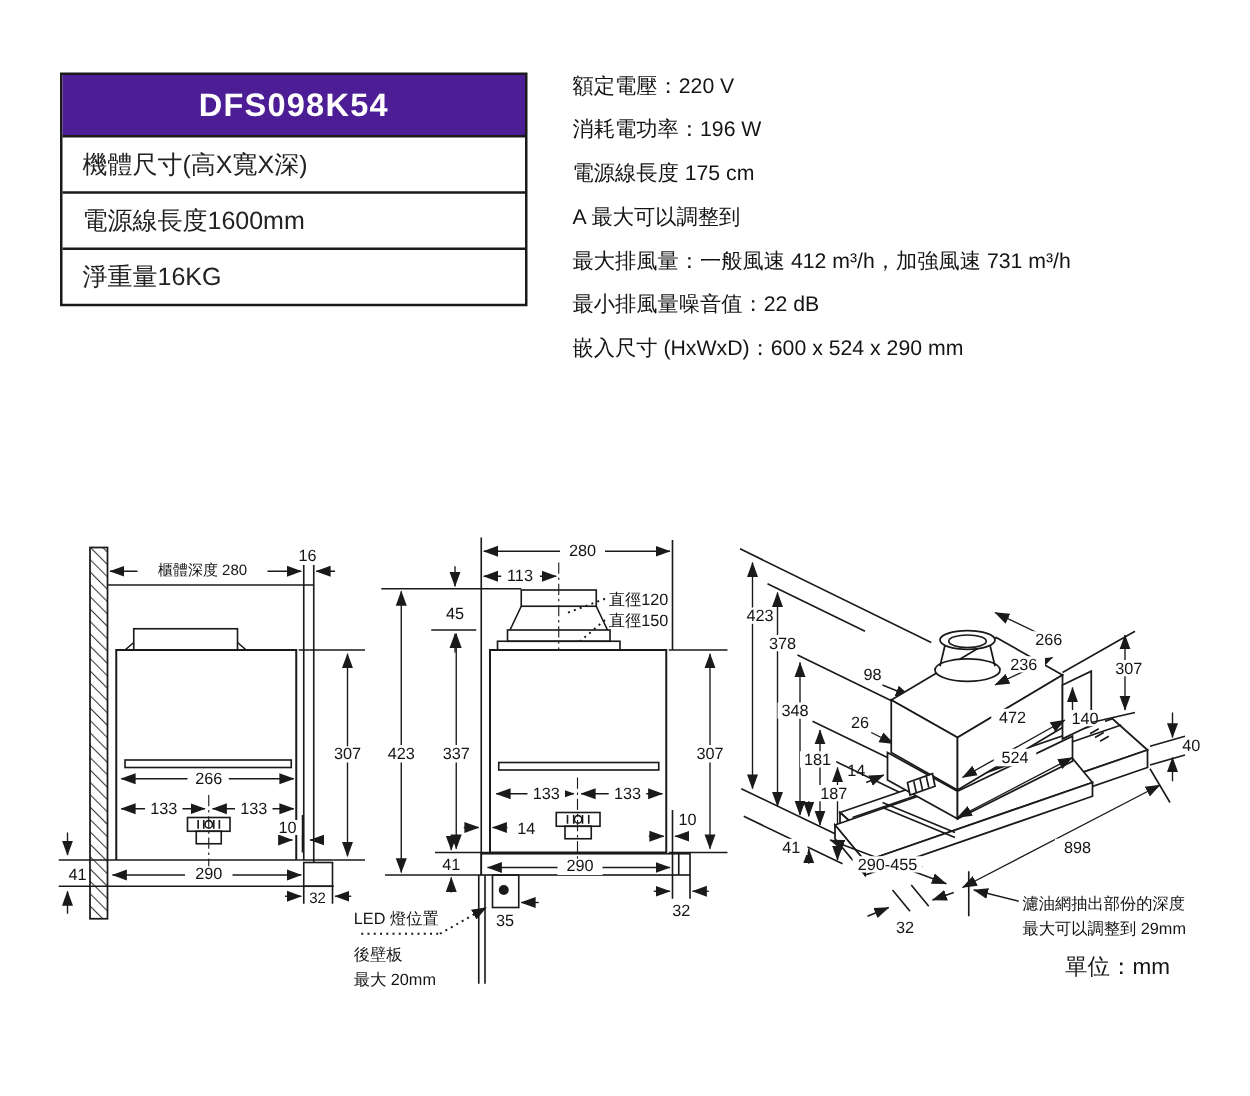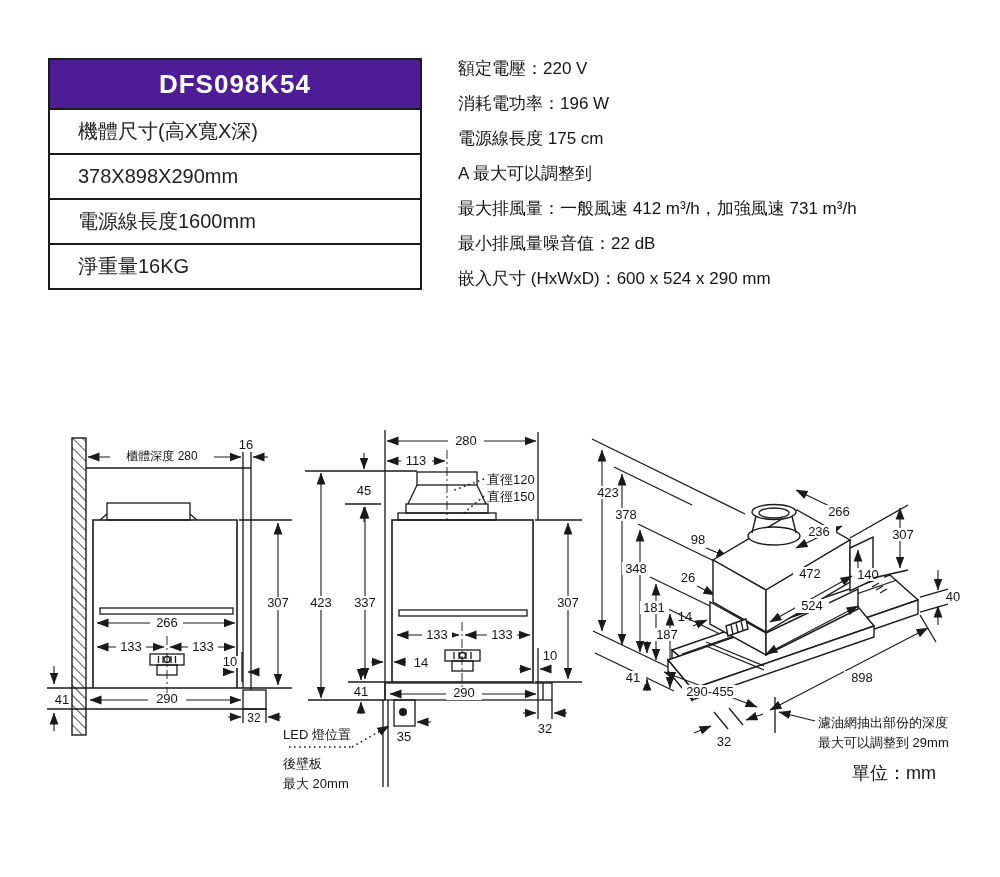--- a/index.html
+++ b/index.html
@@ -3,21 +3,21 @@
 <meta charset="utf-8">
 <style>
   html,body{margin:0;padding:0;background:#fff;}
   .page{position:relative;width:1000px;height:877px;background:#fff;overflow:hidden;
         font-family:"Liberation Sans",sans-serif;color:#111;}
   
   .spec-table{position:absolute;left:48px;top:58px;width:370px;border:2px solid #1a1a1a;}
   .spec-table .hd{height:48px;background:#4c1d95;color:#fff;font-size:26px;font-weight:bold;
         display:flex;align-items:center;justify-content:center;letter-spacing:1px;}
   .spec-table .rw{height:43px;border-top:2px solid #1a1a1a;display:flex;align-items:center;
-        padding-left:28px;font-size:20px;color:#222;}
+        padding-left:16px;font-size:20px;color:#222;}
   
   .spec-list{position:absolute;left:458px;top:51px;font-size:17px;line-height:35px;color:#141414;}
   
   .drawings{position:absolute;left:0;top:418px;}
   svg text{fill:#141414;font-family:"Liberation Sans",sans-serif;}
   .t13{font-size:13px;text-anchor:middle;}
   .t12{font-size:12px;text-anchor:middle;}
   .ts{font-size:13px;text-anchor:start;}
   .tu{font-size:18px;text-anchor:start;}
   .ln{stroke:#1a1a1a;stroke-width:1.3;fill:none;}
@@ -29,21 +29,20 @@
   .bgw{fill:#fff;}
 </style>
 </head>
 <body>
 
 <div class="page">
 
   <div class="spec-table">
     <div class="hd">DFS098K54</div>
     <div class="rw">機體尺寸(高X寬X深)</div>
-    <div class="rw">378X898X290mm</div>
     <div class="rw">電源線長度1600mm</div>
     <div class="rw">淨重量16KG</div>
   </div>
 
   <div class="spec-list">
     <div>額定電壓：220 V</div>
     <div>消耗電功率：196 W</div>
     <div>電源線長度 175 cm</div>
     <div>A 最大可以調整到</div>
     <div>最大排風量：一般風速 412 m³/h，加強風速 731 m³/h</div>

